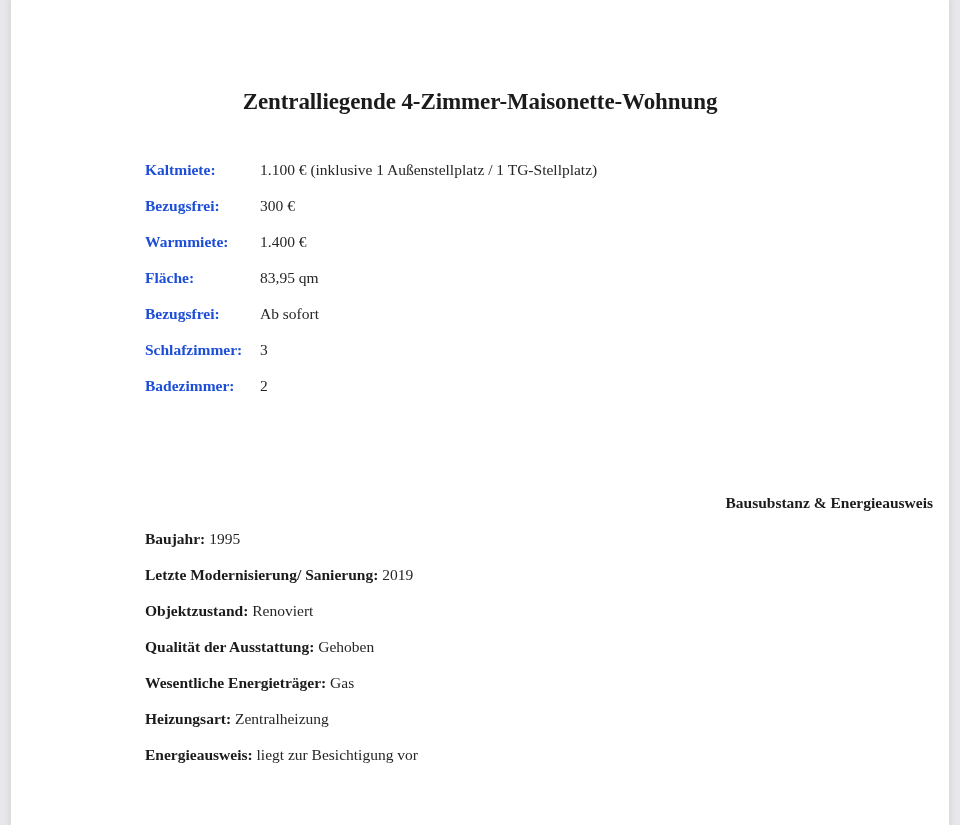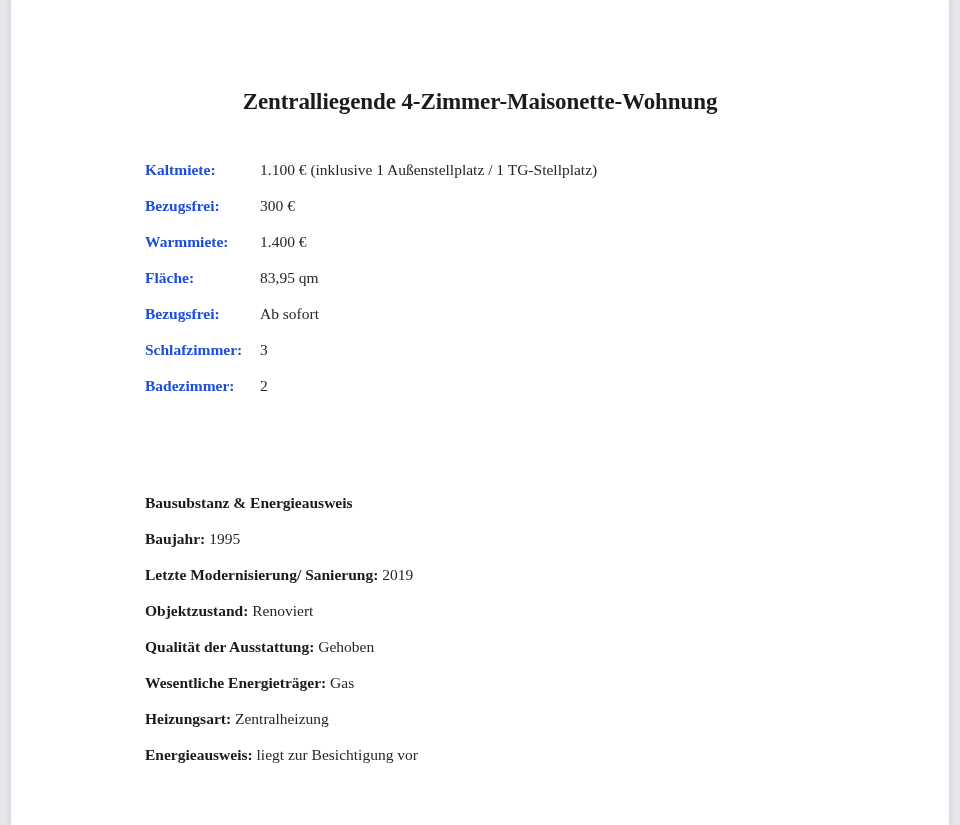--- a/index.html
+++ b/index.html
@@ -77,20 +77,21 @@
     margin-top: 36px;
   }
   .section-heading {
     font-size: 15.5px;
     font-weight: bold;
     color: #1b1b1b;
     margin: 0;
     padding-bottom: 0;
     line-height: 36px;
     height: 36px;
+    text-align: right;
   }
   .section .spec-line {
     font-size: 15.5px;
     color: #262626;
     line-height: 36px;
     height: 36px;
     white-space: nowrap;
   }
   .section .spec-line .spec-key {
     font-weight: bold;

